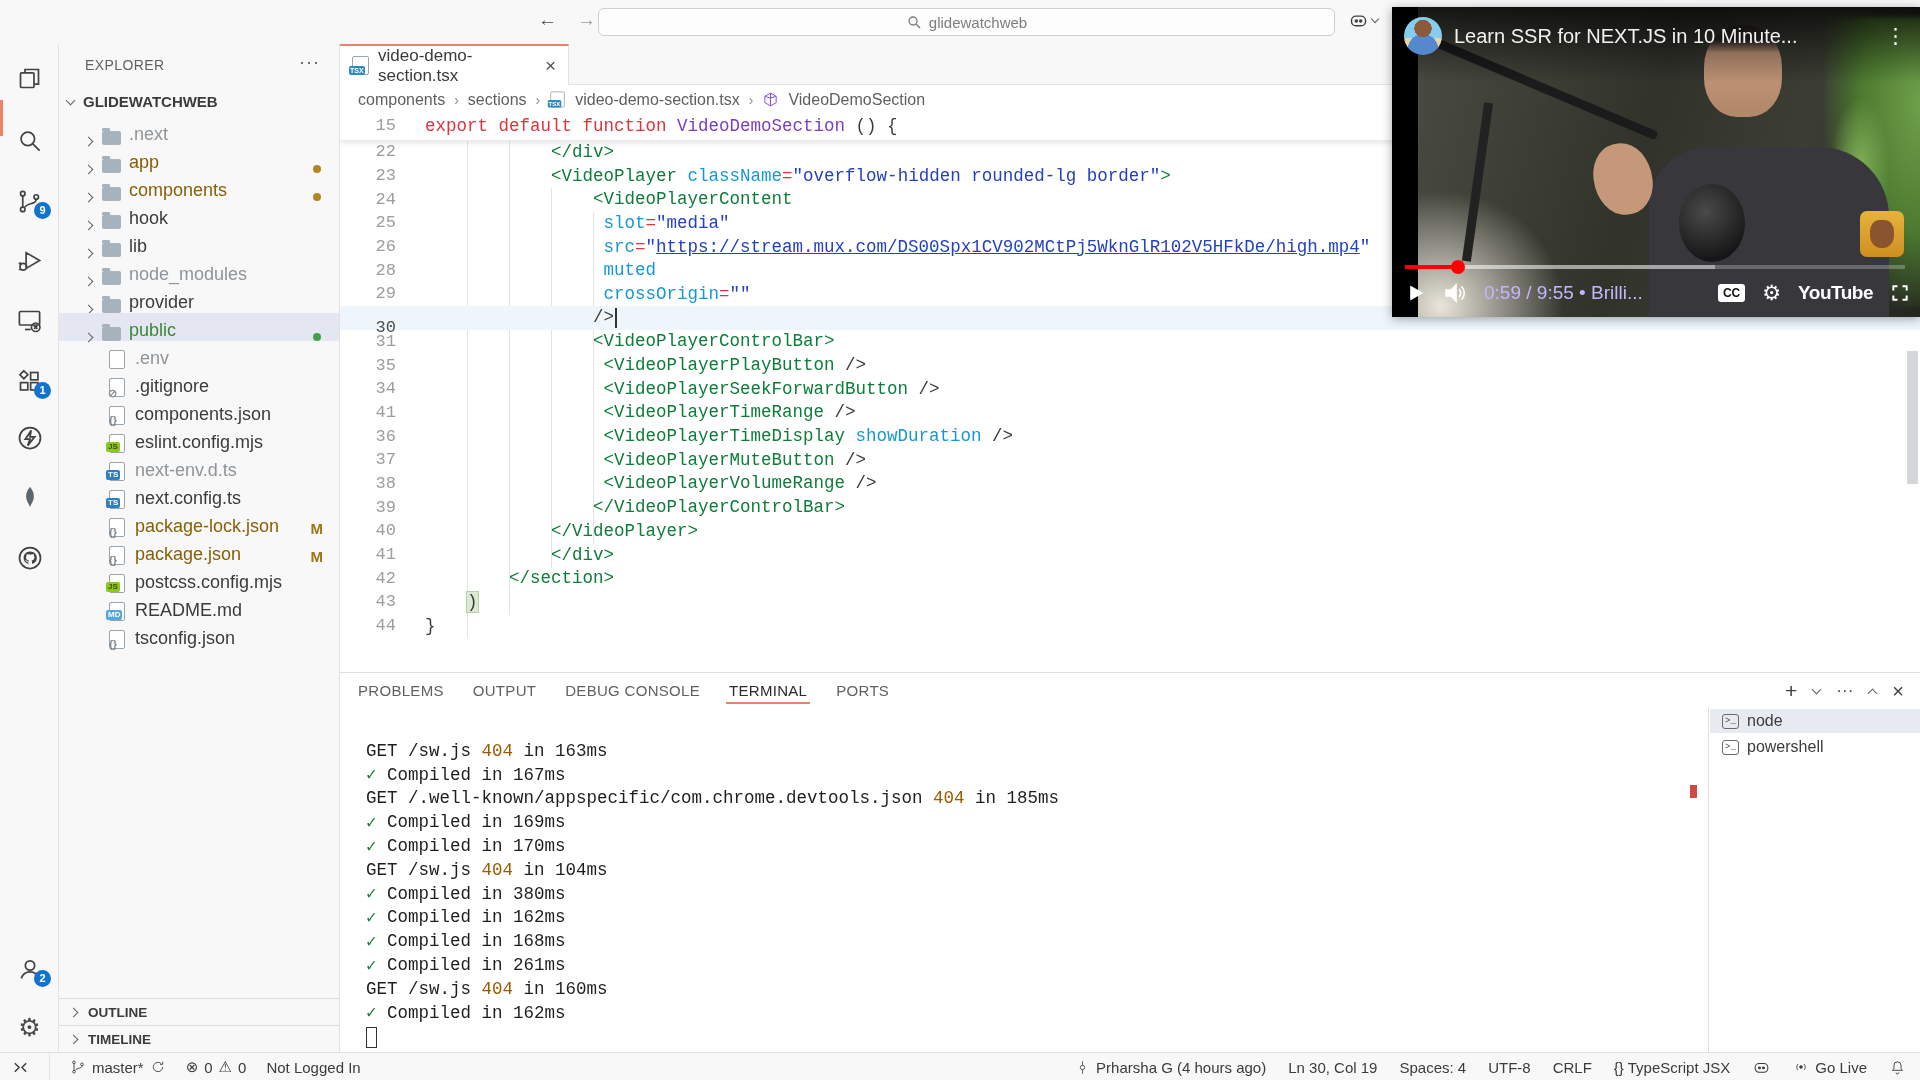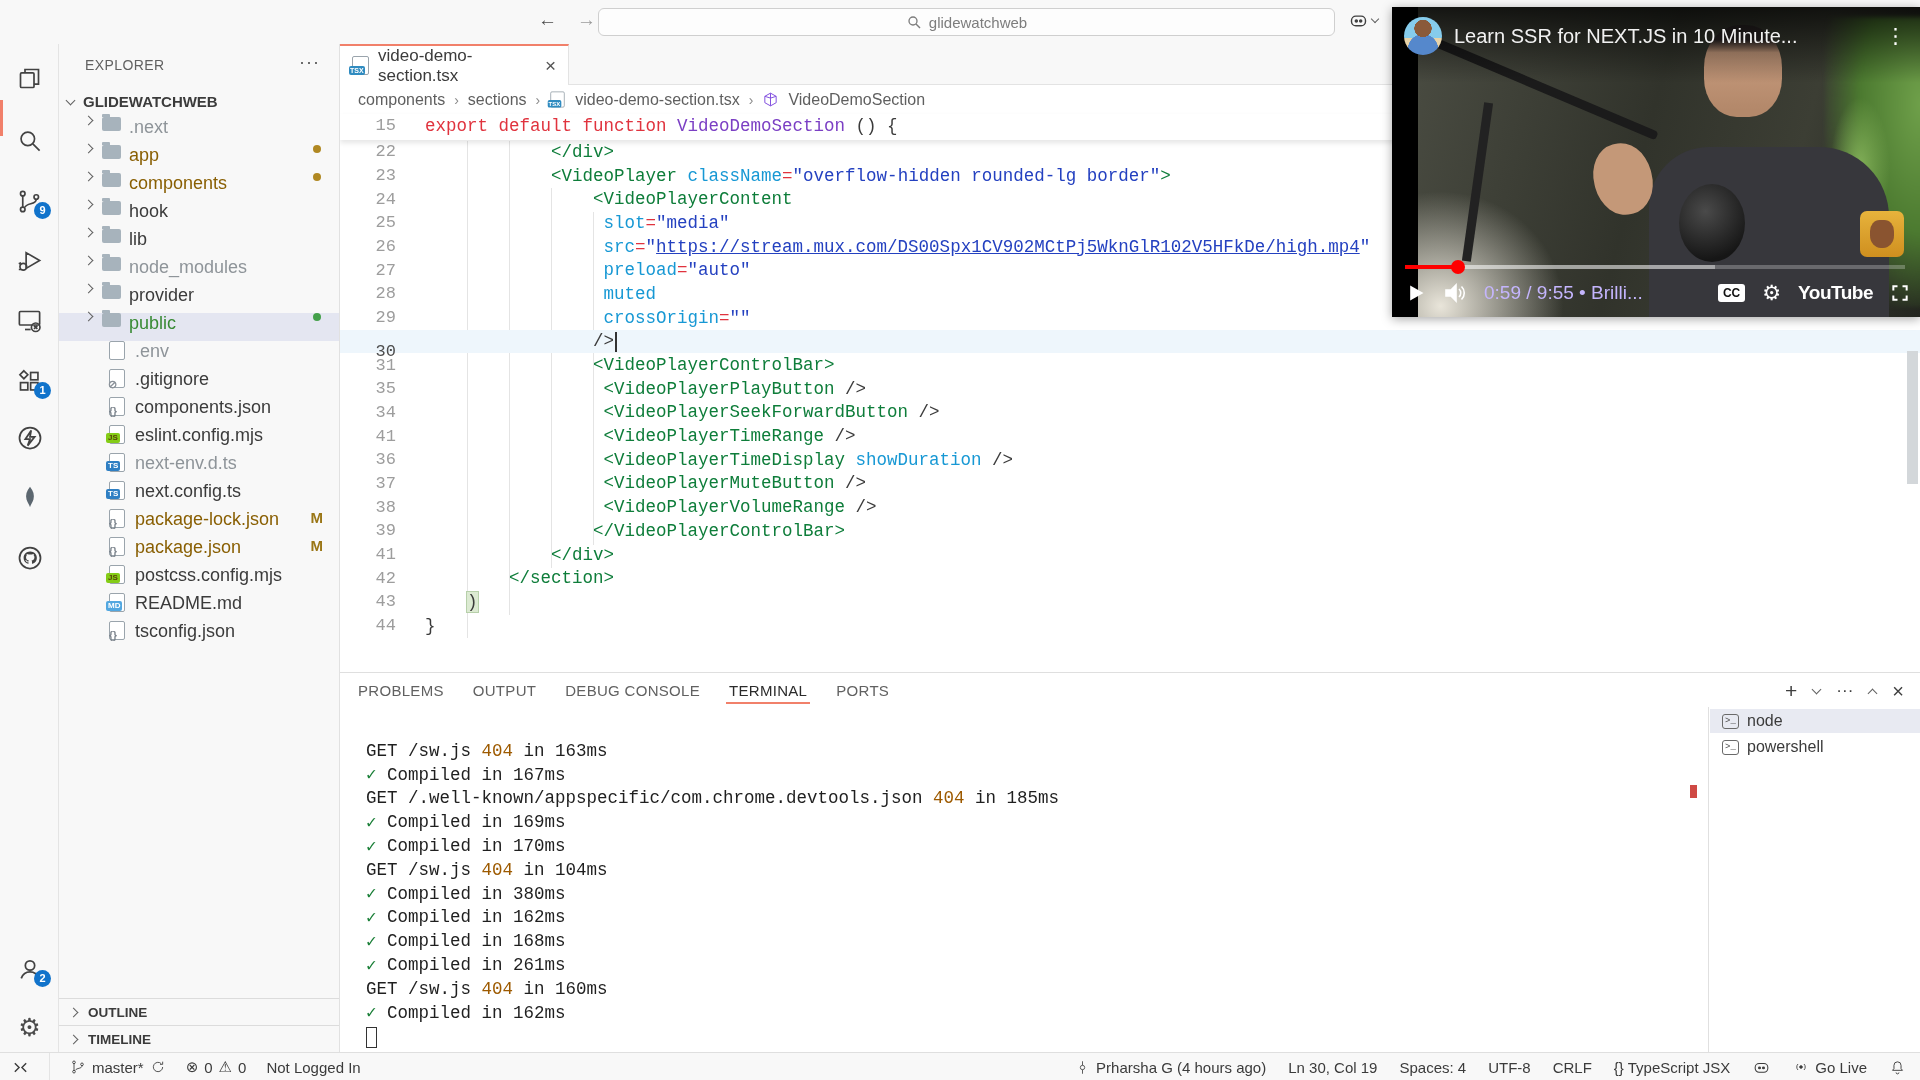--- a/index.html
+++ b/index.html
@@ -29,21 +29,21 @@
   
   .sidebar { position:absolute; left:59px; top:44px; width:281px; height:1008px;
     background:#f8f8f8; border-right:1px solid #e1e1e1; }
   .sb-header { position:absolute; left:0; top:8px; width:100%; height:28px; }
   .sb-title { position:absolute; left:26px; top:5px; font-size:14px; color:#616161; letter-spacing:.4px; }
   .sb-dots { position:absolute; left:240px; top:0px; font-size:18px; color:#555; letter-spacing:1px; }
   .sb-project { position:absolute; left:0; top:44px; width:100%; height:27px;
     display:flex; align-items:center; gap:9px; padding-left:8px;
     font-weight:bold; font-size:15px; color:#3b3b3b; }
   .tree { position:absolute; left:0; top:73px; width:100%; }
-  .tree-row { height:28px; display:flex; align-items:flex-start; font-size:18px; color:#3b3b3b; position:relative; }
+  .tree-row { height:28px; display:flex; align-items:flex-end; font-size:18px; color:#3b3b3b; position:relative; }
   .tree-row.selected { background:#e4e6f1; }
   .tr-chev { margin-left:26px; margin-right:10px; }
   .tr-spacer { width:50px; flex:none; }
   .folder-icon { width:19px; height:14px; background:#a7b3bc; border-radius:2px; position:relative; flex:none; margin-right:8px; }
   .folder-icon:before { content:""; position:absolute; top:-3px; left:0; width:8px; height:3px; background:#a7b3bc; border-radius:1px 1px 0 0; }
   .ficon { width:16px; height:19px; border:1.5px solid #9aa4ac; border-radius:2px; background:#fff; position:relative; flex:none; margin-right:10px; }
   .ficon .chip { position:absolute; left:-4px; bottom:0px; font-weight:bold; font-size:8px; line-height:10px;
     color:#fff; padding:0 2px; border-radius:2px; font-family:"Liberation Sans",sans-serif; }
   .chip.ts { background:#2f7fc3; } .chip.js { background:#84cc16; color:#594408; }
   .chip.md { background:#52a7e0; } .chip.json { background:none; color:#79818a; font-size:10px; left:-3px; bottom:-2px; font-weight:bold; }
@@ -448,24 +448,20 @@
       </div>
       <div class="cl">
         <span class="ln">25</span>
         <pre class="ct">                 <span class="tk-attr">slot</span><span class="tk-kw">=</span><span class="tk-str">"media"</span></pre>
       </div>
       <div class="cl">
         <span class="ln">26</span>
         <pre class="ct">                 <span class="tk-attr">src</span><span class="tk-kw">=</span><span class="tk-str">"</span><span class="tk-url">https://stream.mux.com/DS00Spx1CV902MCtPj5WknGlR102V5HFkDe/high.mp4</span><span class="tk-str">"</span></pre>
       </div>
       <div class="cl">
-        <span class="ln">27</span>
-        <pre class="ct">                 <span class="tk-attr">preload</span><span class="tk-kw">=</span><span class="tk-str">"auto"</span></pre>
-      </div>
-      <div class="cl">
         <span class="ln">28</span>
         <pre class="ct">                 <span class="tk-attr">muted</span></pre>
       </div>
       <div class="cl">
         <span class="ln">29</span>
         <pre class="ct">                 <span class="tk-attr">crossOrigin</span><span class="tk-kw">=</span><span class="tk-str">""</span></pre>
       </div>
       <div class="cl current">
         <span class="ln">30</span>
         <pre class="ct">                <span class="tk-pun">/&gt;</span><span class="cursor"></span></pre>
@@ -494,20 +490,24 @@
         <span class="ln">37</span>
         <pre class="ct">                 <span class="tk-tag">&lt;VideoPlayerMuteButton</span><span class="tk-pun"> /&gt;</span></pre>
       </div>
       <div class="cl">
         <span class="ln">38</span>
         <pre class="ct">                 <span class="tk-tag">&lt;VideoPlayerVolumeRange</span><span class="tk-pun"> /&gt;</span></pre>
       </div>
       <div class="cl">
         <span class="ln">39</span>
         <pre class="ct">                <span class="tk-tag">&lt;/VideoPlayerControlBar&gt;</span></pre>
+      </div>
+      <div class="cl">
+        <span class="ln">40</span>
+        <pre class="ct">            <span class="tk-tag">&lt;/VideoPlayer&gt;</span></pre>
       </div>
       <div class="cl">
         <span class="ln">41</span>
         <pre class="ct">            <span class="tk-tag">&lt;/div&gt;</span></pre>
       </div>
       <div class="cl">
         <span class="ln">42</span>
         <pre class="ct">        <span class="tk-tag">&lt;/section&gt;</span></pre>
       </div>
       <div class="cl">

